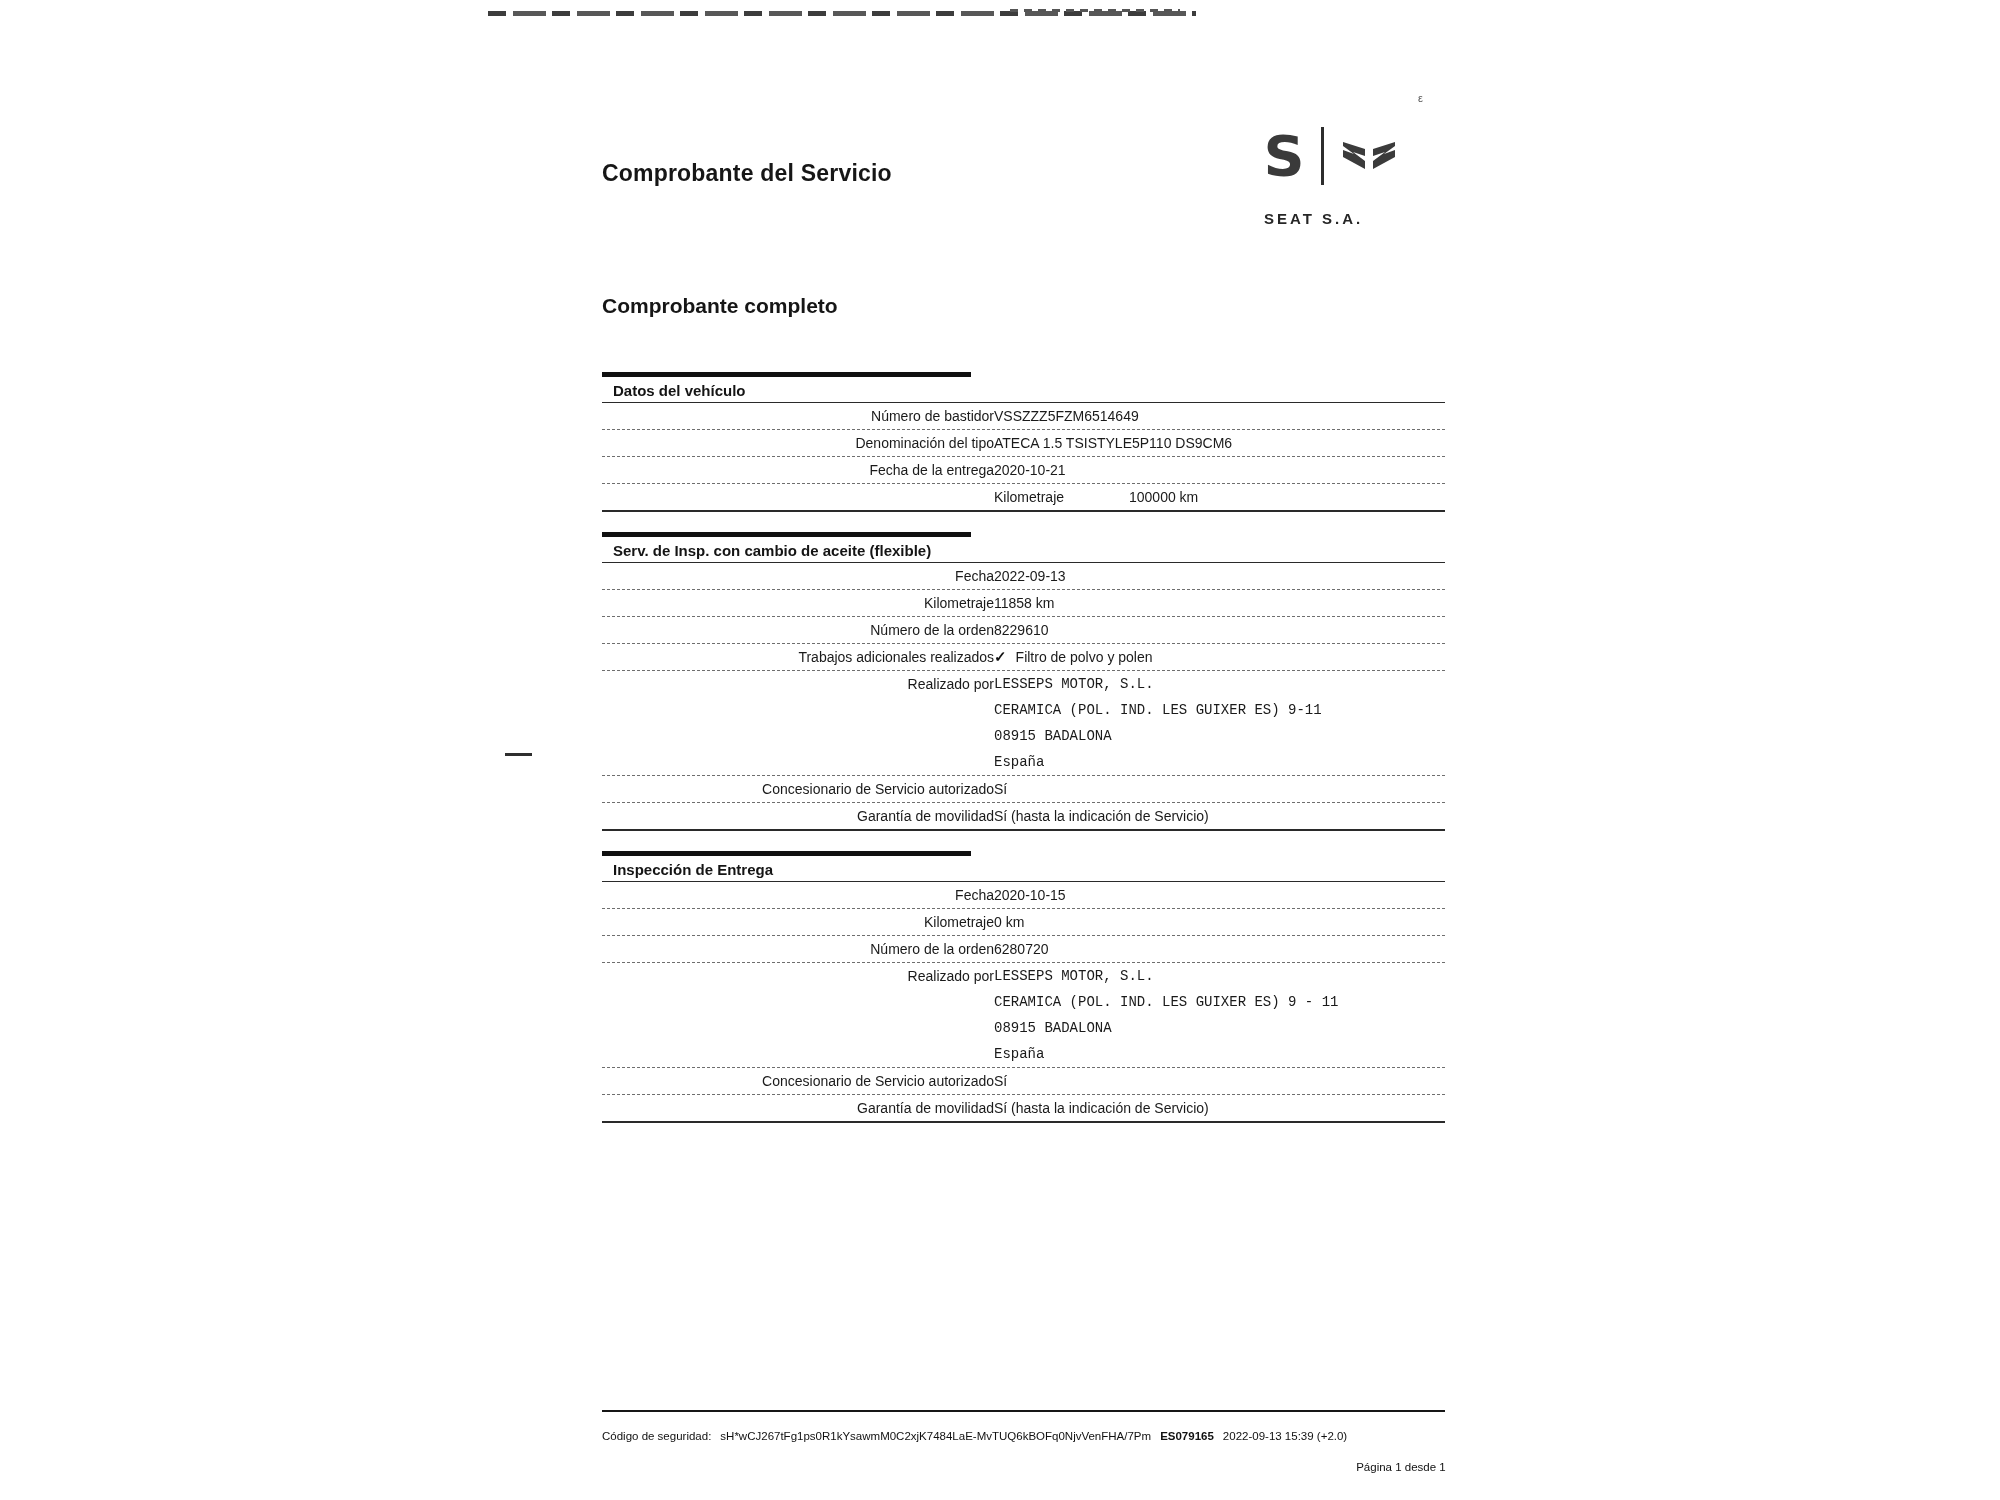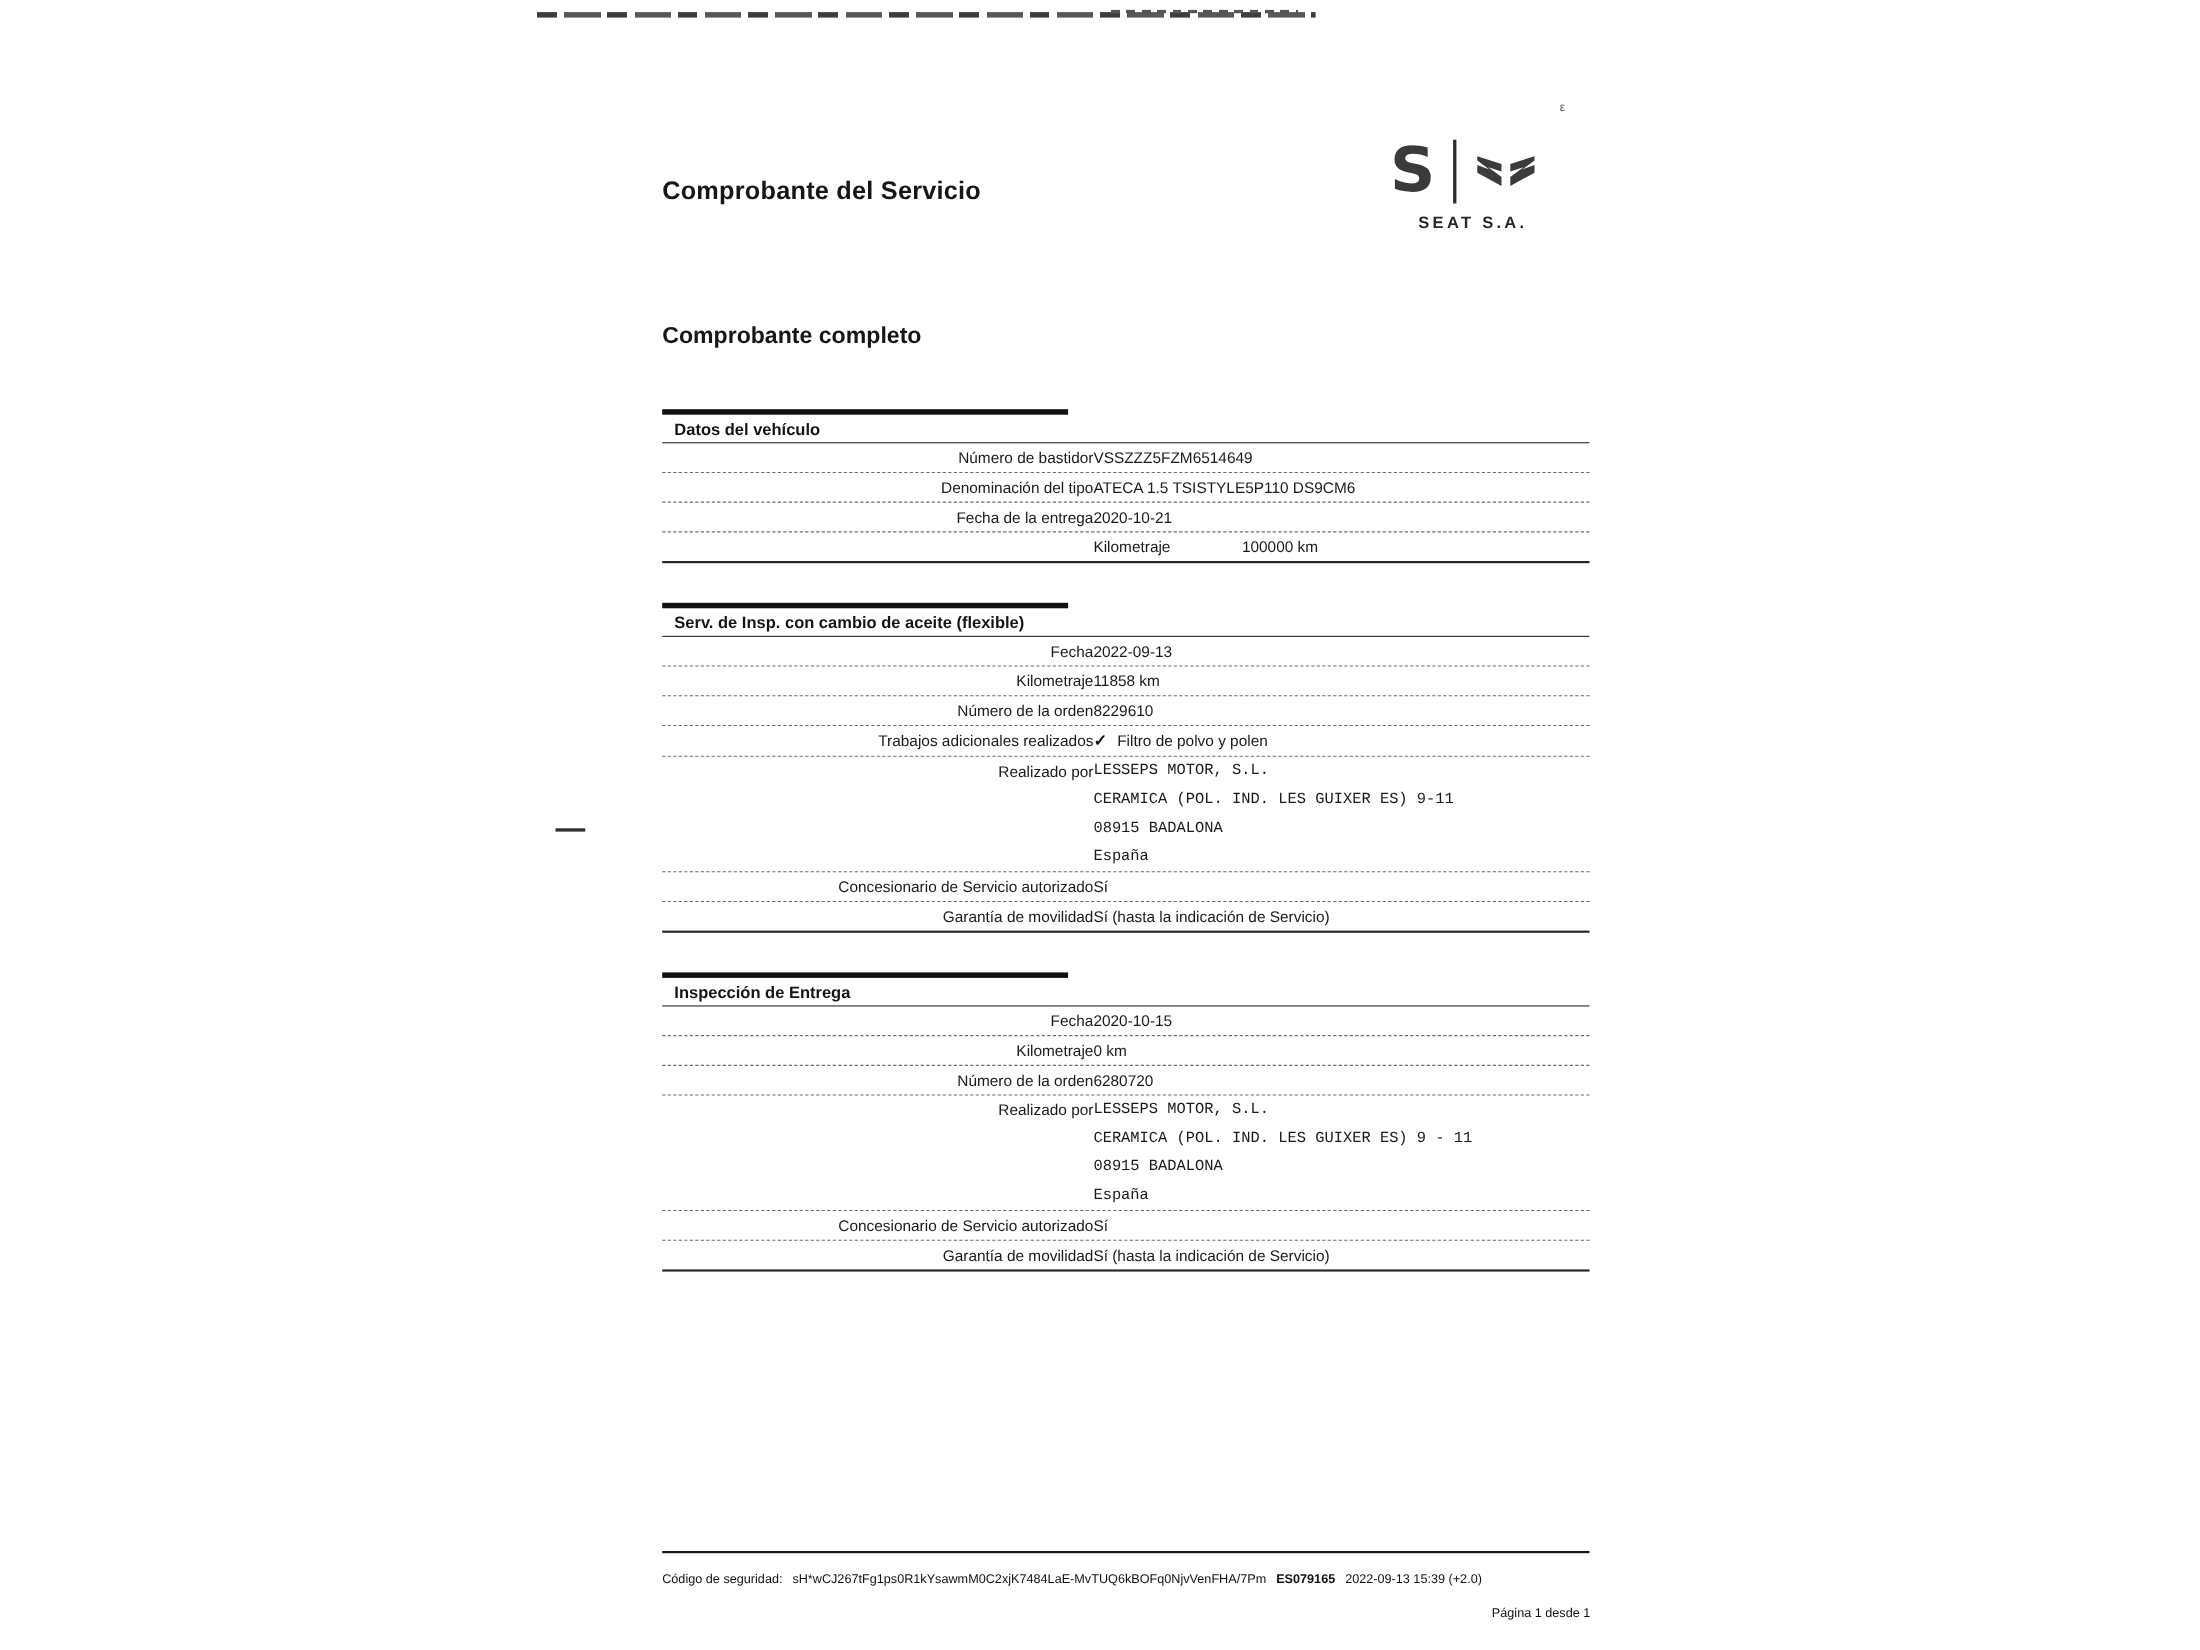--- a/index.html
+++ b/index.html
@@ -23,27 +23,27 @@
   .scan-squiggle { position:absolute; left:1418px; top:92px; font-size:11px; color:#555; }
   .scan-dash { position:absolute; left:505px; top:753px; width:27px; height:3px; background:#2e2e2e; }
 
   
   .doc-title { position:absolute; left:602px; top:160px; font-size:23px; font-weight:bold; letter-spacing:.2px; color:#161616; }
   .brand { position:absolute; left:1264px; top:124px; width:156px; }
   .logo-row { display:flex; align-items:center; height:64px; }
   .seat-s { font-size:56px; font-weight:bold; color:#3a3a3a; line-height:58px; transform:scaleX(1.02); font-family:"DejaVu Sans", sans-serif; }
   .logo-sep { width:3px; height:58px; background:#2d2d2d; margin:0 17px; }
   .cupra-svg { display:block; }
-  .brand-name { margin-top:6px; width:150px; text-align:center; font-size:15px; font-weight:bold; letter-spacing:3px; color:#262626; }
+  .brand-name { margin-top:22px; width:150px; font-size:15px; font-weight:bold; letter-spacing:3px; color:#262626; }
 
   .doc-subtitle { position:absolute; left:602px; top:294px; font-size:21px; font-weight:bold; color:#161616; }
 
   
   .sections { position:absolute; left:602px; top:372px; width:843px; }
-  .section { margin-bottom:36px; }
+  .section { margin-bottom:20px; }
   .section-bar { width:369px; height:5px; background:#101010; }
   .section-title { font-size:15px; font-weight:bold; color:#141414; padding:5px 0 3px 11px; }
   .title-rule { border-top:1.5px solid #2a2a2a; }
   .row { display:flex; border-bottom:1px dashed #6e6e6e; min-height:27px; }
   .row.solid-bottom { border-bottom:2px solid #2a2a2a; }
   .cell-label { width:392px; padding-left:22px; font-size:14px; line-height:26px; color:#1a1a1a;text-align:right; }
   .cell-value { flex:1; font-size:14px; line-height:26px; color:#1a1a1a; }
   .val-line { line-height:26px;font-family:Liberation Mono, monospace; }
   .pair { display:flex; }
   .pair-name { width:135px; }

